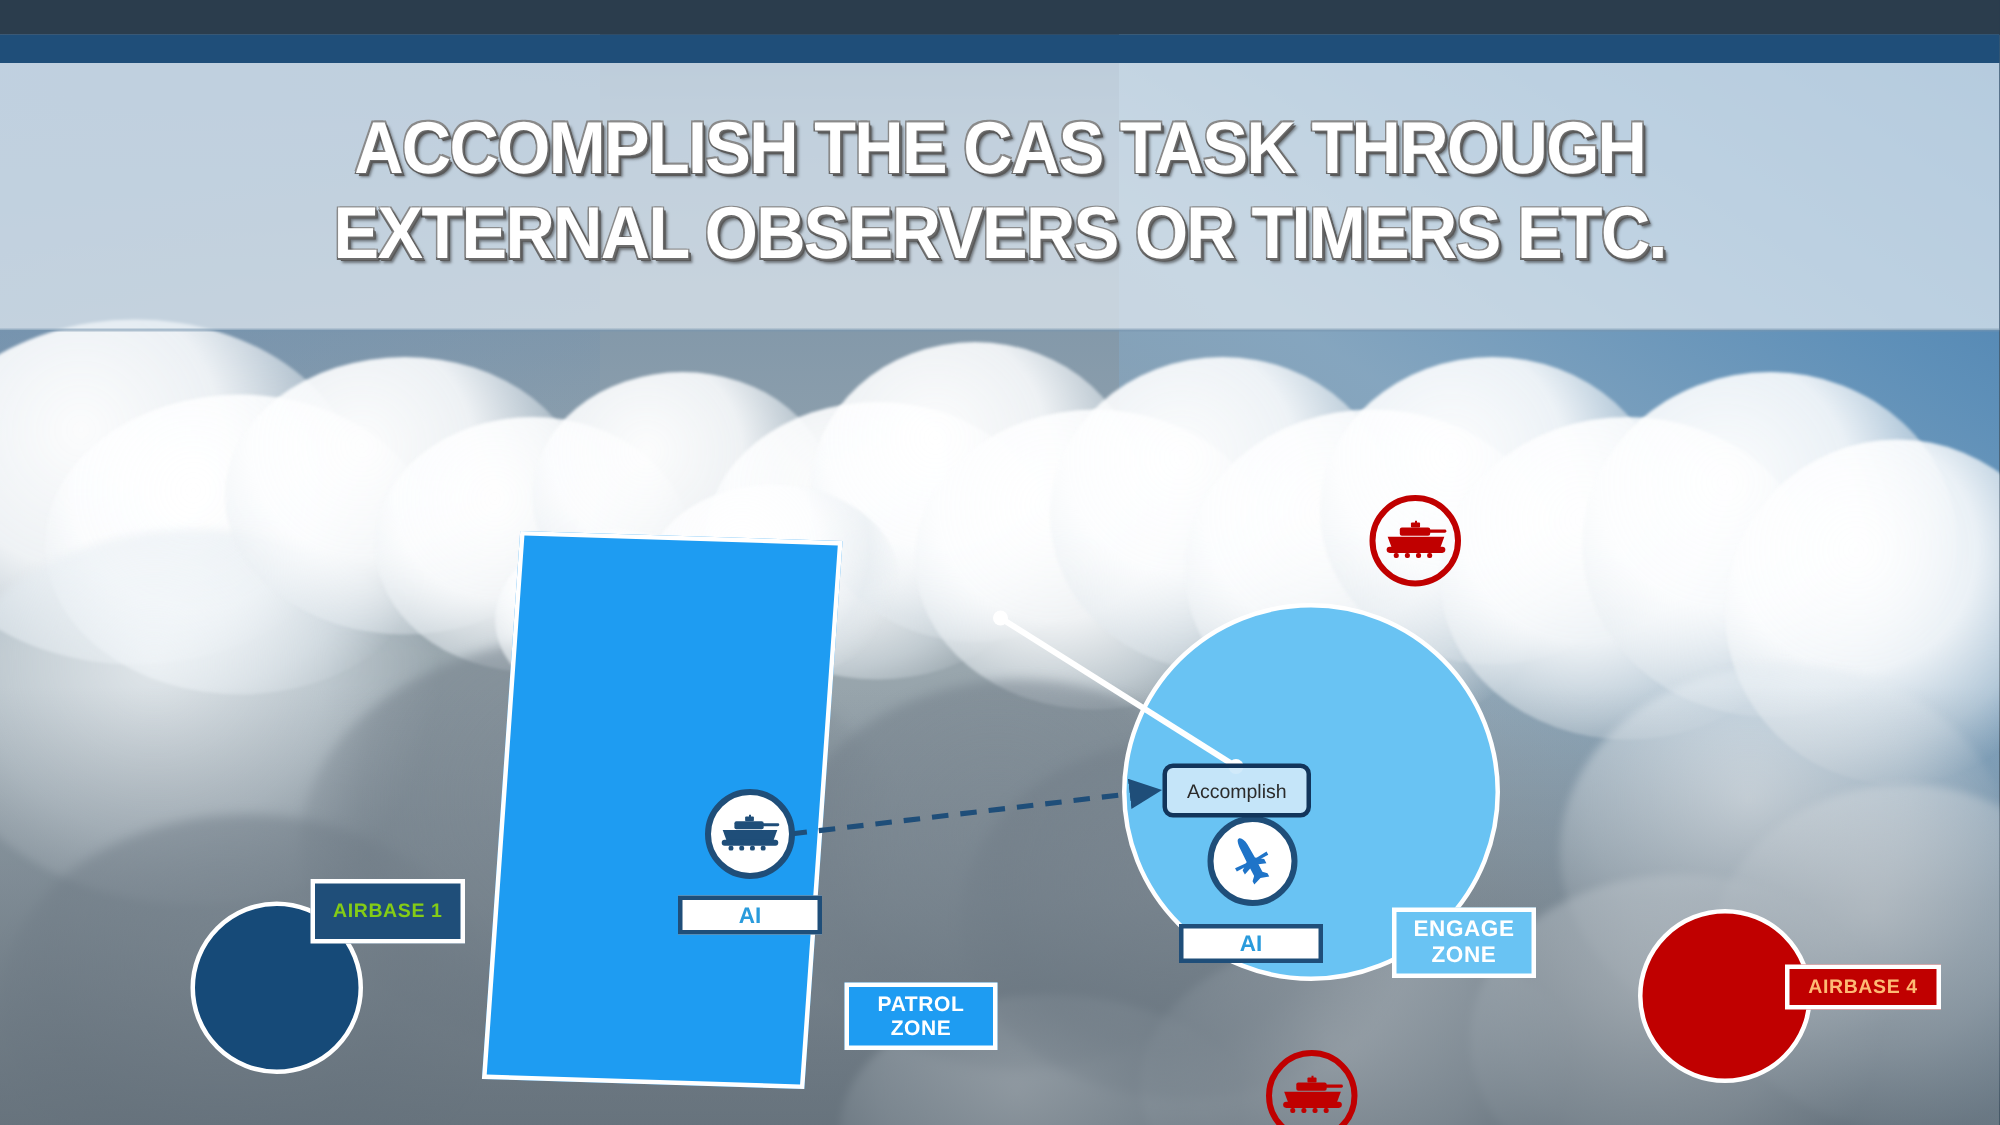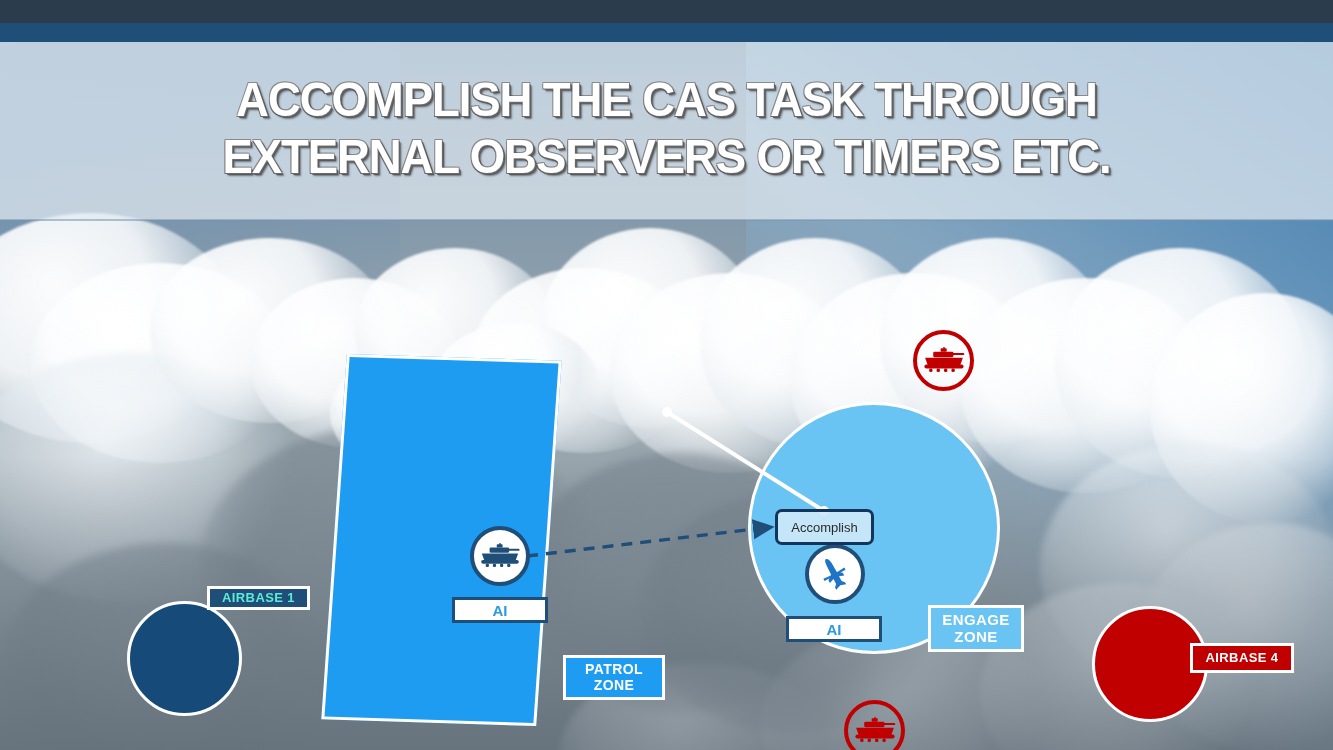--- a/index.html
+++ b/index.html
@@ -111,22 +111,22 @@
   
   .lbl {
     position:absolute;
     display:flex; align-items:center; justify-content:center;
     text-align:center;
     font-weight:bold;
     letter-spacing:.4px;
     border:3px solid #ffffff;
     line-height:1.12;
   }
-  .lbl-airbase1 { left:207px; top:563px; width:103px; height:24px; background:#1f4e79; color:#5eead4; font-size:13px; }
-  .lbl-airbase4 { left:1190px; top:620px; width:104px; height:30px; background:#c00000; color:#ffffff; font-size:13px; }
+  .lbl-airbase1 { left:207px; top:563px; width:103px; height:43px; background:#1f4e79; color:#84cc16; font-size:13px; }
+  .lbl-airbase4 { left:1190px; top:620px; width:104px; height:30px; background:#c00000; color:#fdba74; font-size:13px; }
   .lbl-patrol   { left:563px; top:632px; width:102px; height:45px; background:#1e9cf2; color:#ffffff; font-size:14px; }
   .lbl-engage   { left:928px; top:582px; width:96px; height:47px; background:#69c3f3; color:#ffffff; font-size:15px; }
 
   .lbl-ai {
     position:absolute;
     display:flex; align-items:center; justify-content:center;
     background:#ffffff;
     border:3px solid #1f4e79;
     color:#2a9bdc;
     font-size:15px;

